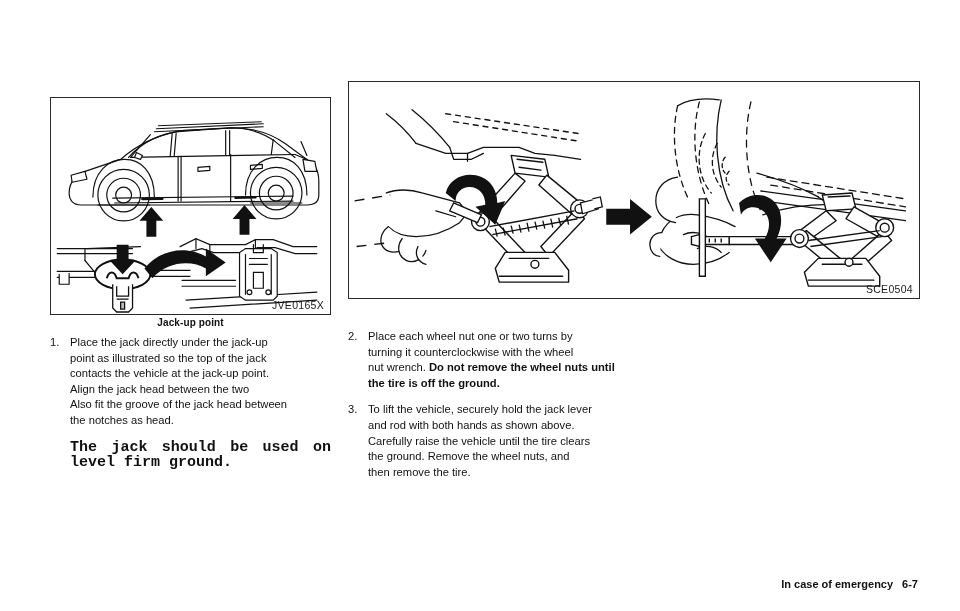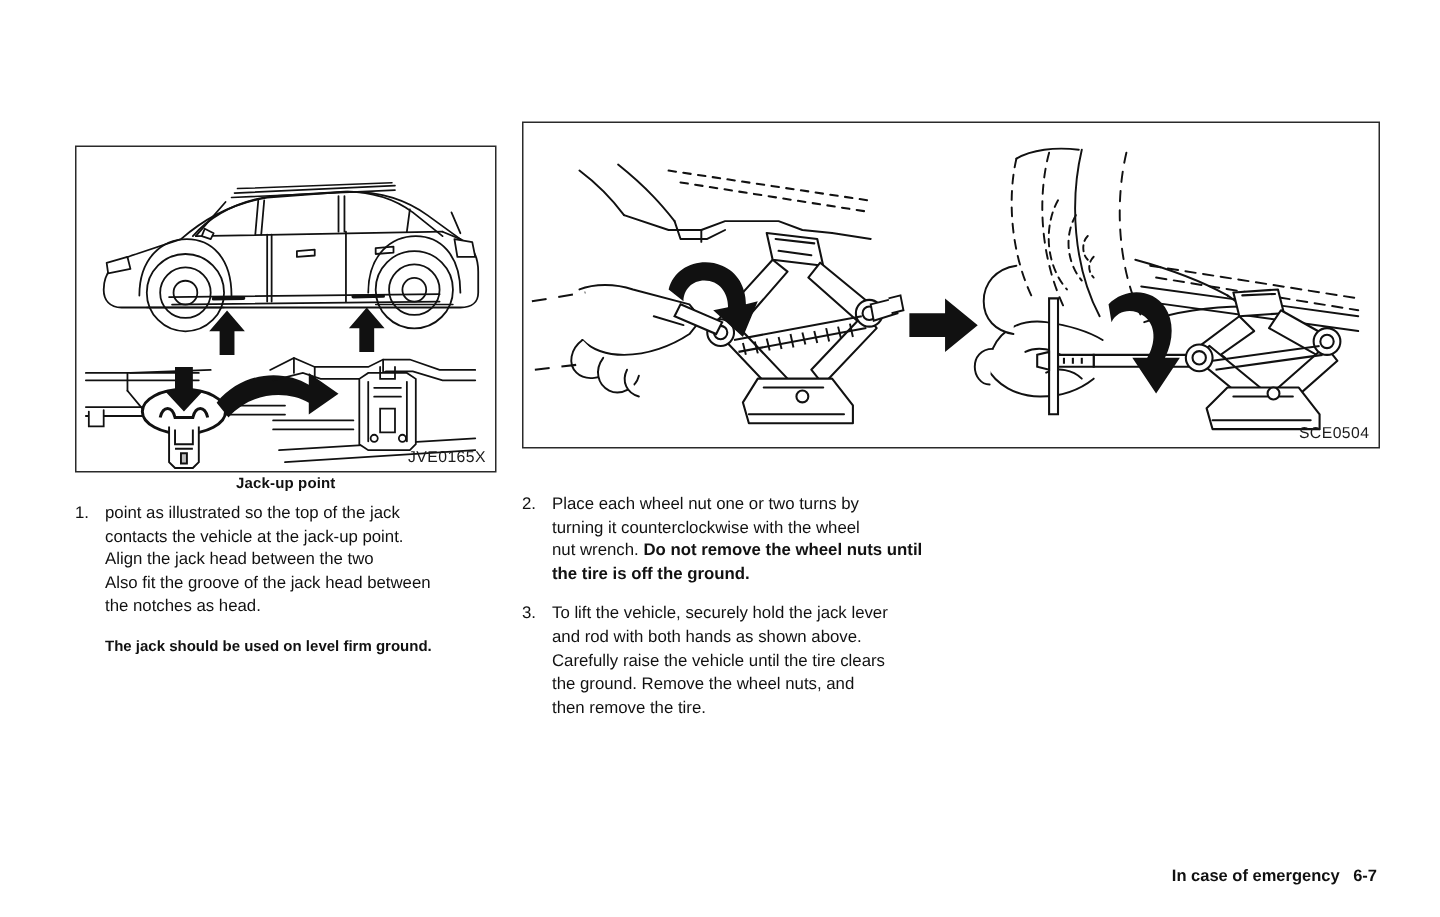--- a/index.html
+++ b/index.html
@@ -103,23 +103,24 @@
   }
   .step-body > p.last-line,
   p.nojust { text-align: left; }
 
   .bold { font-weight: bold; }
 
   .note-block {
     margin-top: 11px;
     margin-left: 20px;
     font-weight: bold;
-    font-size: 10px;
+    font-size: 15px;
     line-height: 15.6px;
     text-align: justify;
+    font-family: Liberation Mono, monospace;
   }
 
   
   #footer {
     position: absolute;
     right: 42px;
     top: 567px;
     font-size: 11px;
     font-weight: bold;
     color: #111111;
@@ -443,20 +444,21 @@
                  C424,148 424,136 416,130 C408,124 398,126 394,134 Z"></path>
       </g>
     </svg>
     <div class="figure-code">SCE0504</div>
   </div>
 
   <div class="col" id="col-left">
     <div class="step">
       <div class="step-num">1.</div>
       <div class="step-body">
+        <p>Place the jack directly under the jack-up</p>
         <p>point as illustrated so the top of the jack</p>
         <p>contacts the vehicle at the jack-up point.</p>
         <p>Align the jack head between the two</p>
         <p>Also fit the groove of the jack head between</p>
         <p class="last-line">the notches as head.</p>
       </div>
     </div>
     <div class="note-block">The jack should be used on level firm ground.</div>
   </div>
 

